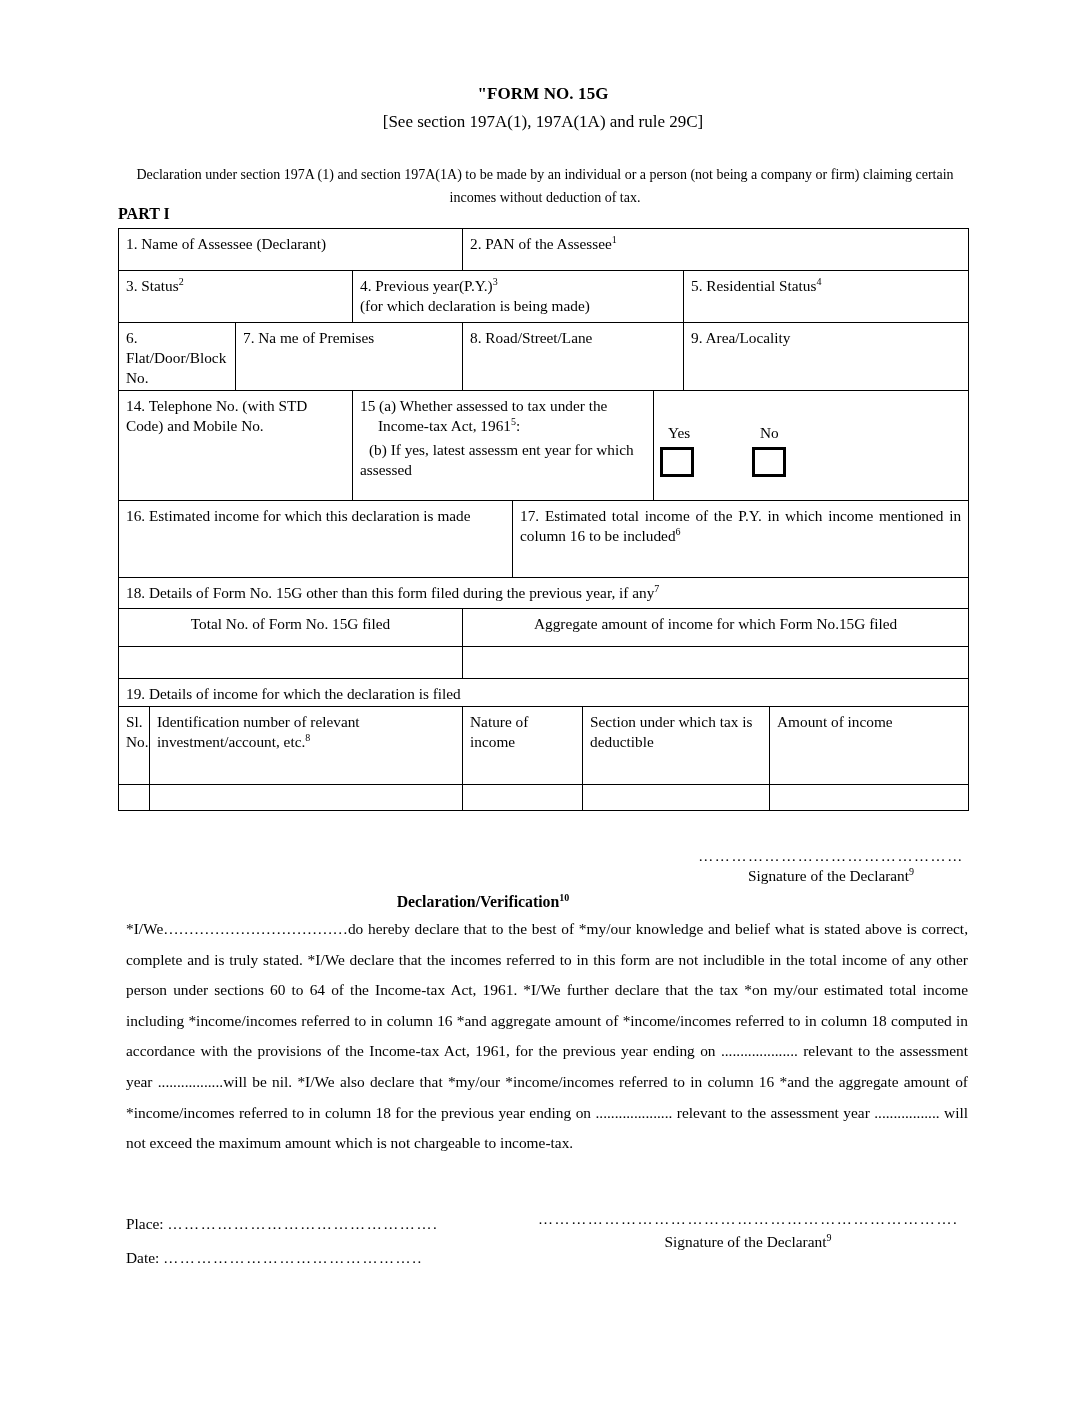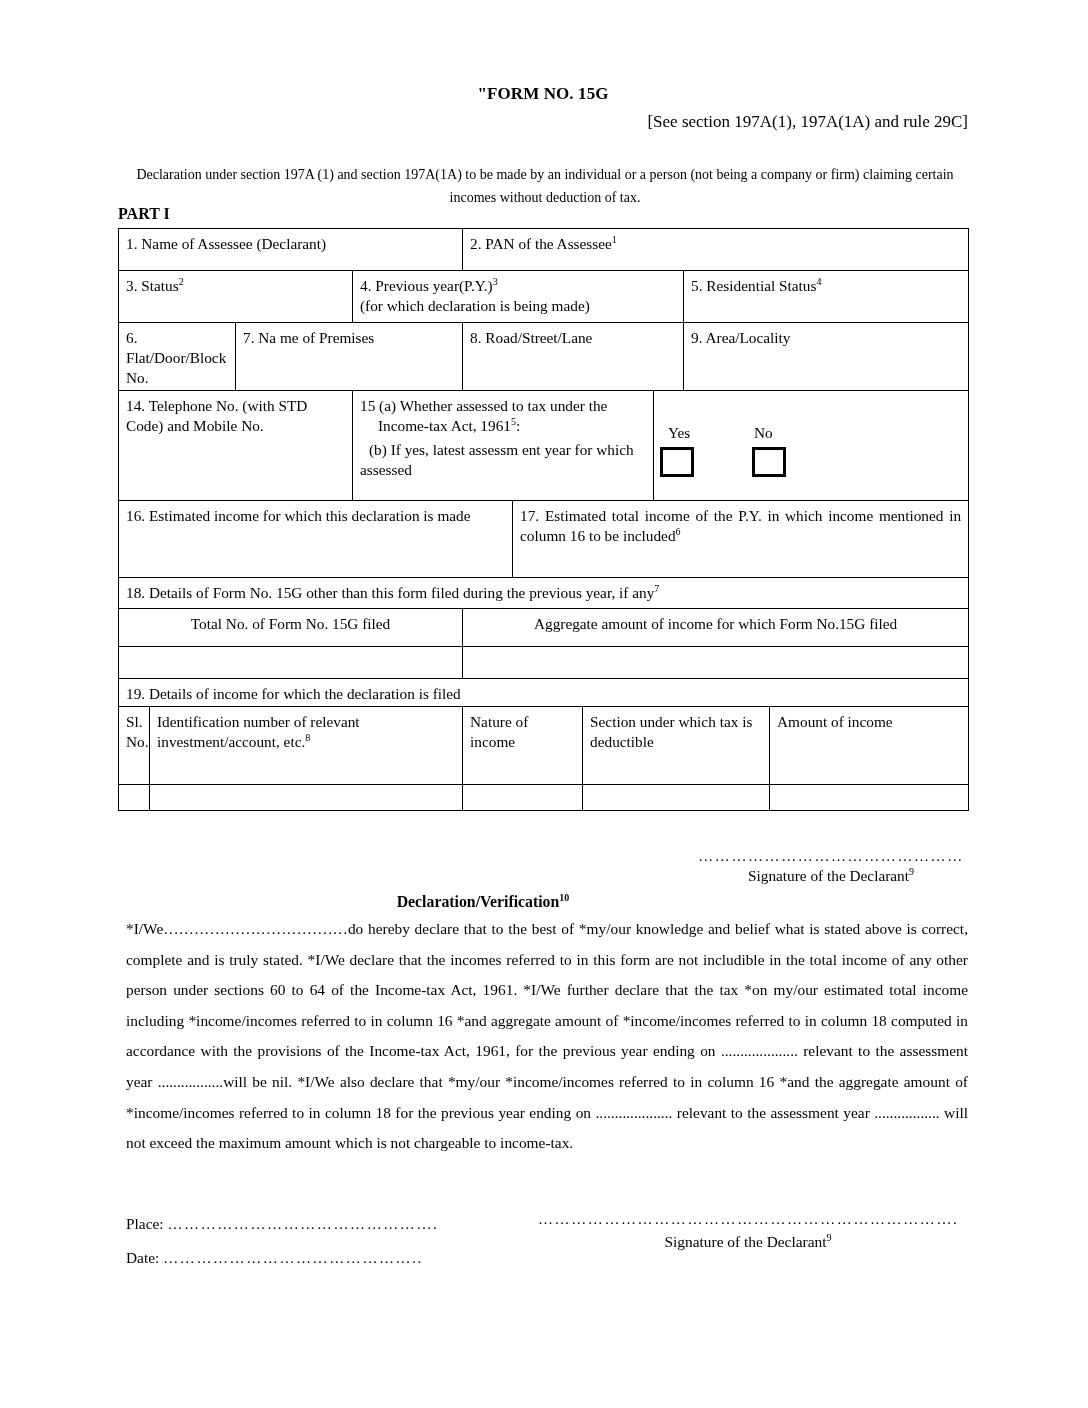--- a/index.html
+++ b/index.html
@@ -30,21 +30,21 @@
     width: 850px;
     text-align: center;
     font-weight: bold;
     font-size: 17px;
     letter-spacing: 0.1px;
   }
   .hdr-sub {
     position: absolute;
     left: 118px; top: 112px;
     width: 850px;
-    text-align: right;
+    text-align: center;
     font-size: 17px;
   }
   .hdr-decl {
     position: absolute;
     left: 130px; top: 163px;
     width: 830px;
     text-align: center;
     font-weight: normal;
     font-size: 14px;
     line-height: 23px;
@@ -108,21 +108,21 @@
     position: absolute;
     top: 24px;
     width: 34px;
     height: 30px;
     border: 3px solid #000;
     background: #fff;
     box-sizing: border-box;
   }
   .yes-label { left: 14px; }
   .yes-box   { left: 6px; }
-  .no-label  { left: 100px; }
+  .no-label  { left: 106px; }
   .no-box    { left: 98px; }
 
   .just { text-align: justify; text-align-last: left; }
   .ctr  { text-align: center; margin-left: 16px; }
 
   
   .sig-top {
     position: absolute;
     left: 690px; top: 848px;
     width: 282px;

